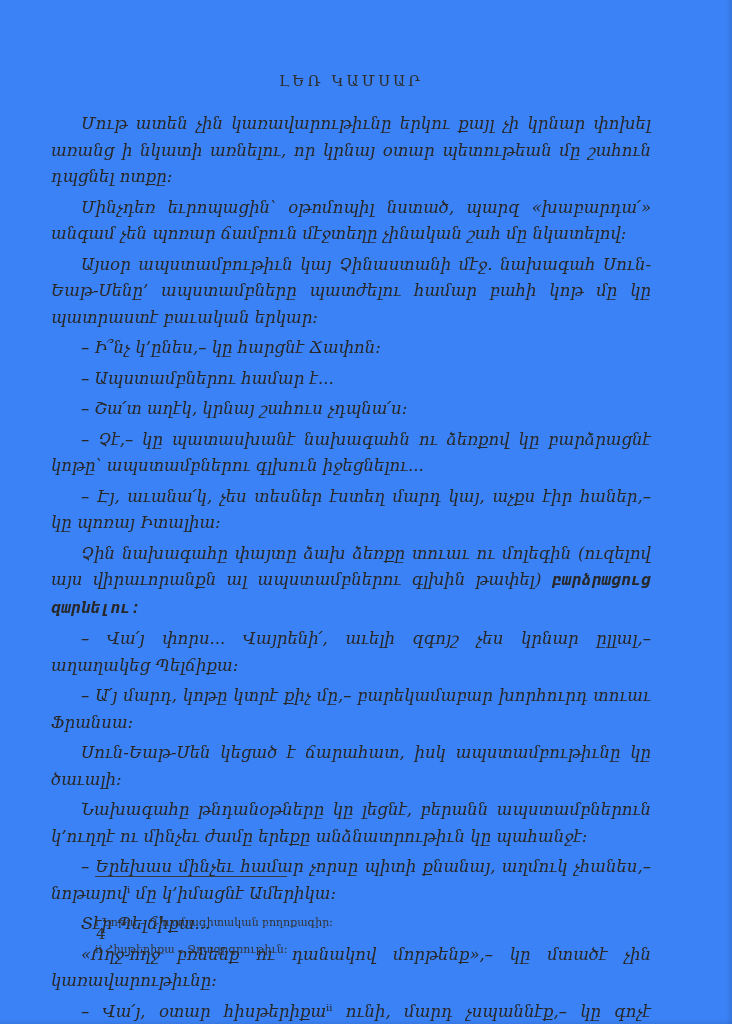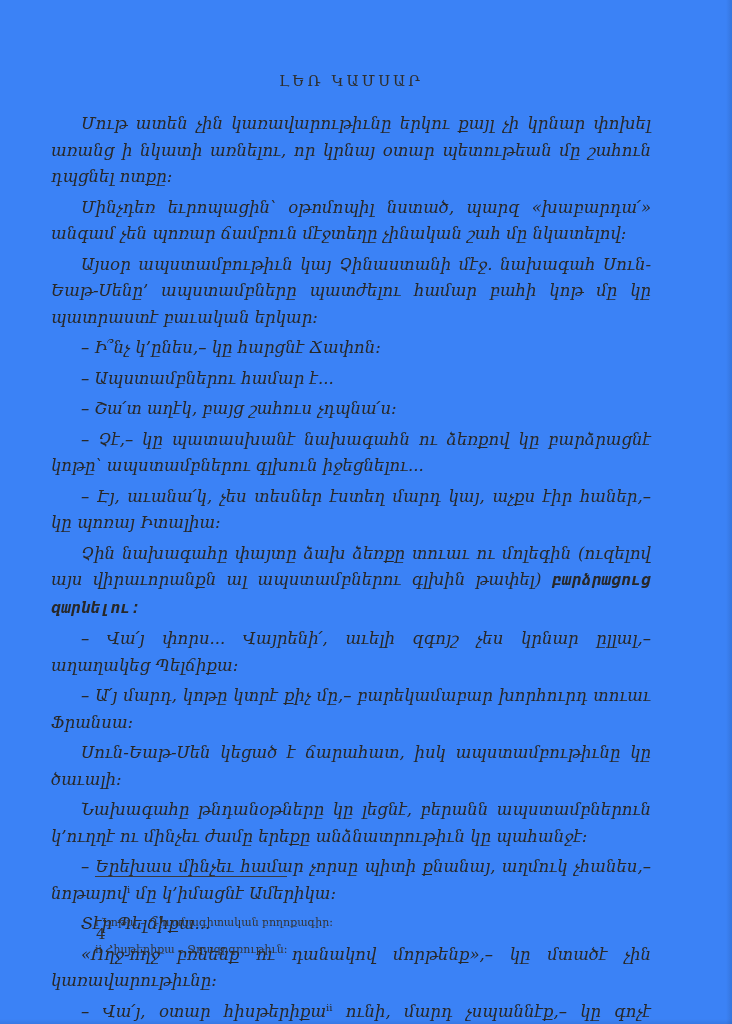--- a/index.html
+++ b/index.html
@@ -90,21 +90,21 @@
 
 <div class="page">
   <div class="title">ԼԵՌ ԿԱՄՍԱՐ</div>
 
   <div class="body-text">
       <p class="para"><span>Մութ ատեն չին կառավարութիւնը երկու քայլ չի կրնար փոխել առանց ի նկատի առնելու, որ կրնայ օտար պետութեան մը շահուն դպցնել ոտքը:</span></p>
       <p class="para"><span>Մինչդեռ եւրոպացին՝ օթոմոպիլ նստած, պարզ «խաբարդա՛» անգամ չեն պոռար ճամբուն մէջտեղը չինական շահ մը նկատելով:</span></p>
       <p class="para"><span>Այսօր ապստամբութիւն կայ Չինաստանի մէջ. նախագահ Սուն-Եաթ-Սենը’ ապստամբները պատժելու համար բահի կոթ մը կը պատրաստէ բաւական երկար:</span></p>
       <p class="para"><span>– Ի՞նչ կ’ընես,– կը հարցնէ Ճափոն:</span></p>
       <p class="para"><span>– Ապստամբներու համար է...</span></p>
-      <p class="para"><span>– Շա՛տ աղէկ, բայց շահուս չդպնա՛ս:</span></p>
+      <p class="para"><span>– Շա՛տ աղէկ, կրնայ շահուս չդպնա՛ս:</span></p>
       <p class="para"><span>– Չէ,– կը պատասխանէ նախագահն ու ձեռքով կը բարձրացնէ կոթը՝ ապստամբներու գլխուն իջեցնելու...</span></p>
       <p class="para"><span>– Էյ, աւանա՛կ, չես տեսներ էստեղ մարդ կայ, աչքս էիր հաներ,– կը պոռայ Իտալիա:</span></p>
       <p class="para"><span>Չին նախագահը փայտը ձախ ձեռքը տուաւ ու մոլեգին (ուզելով այս վիրաւորանքն ալ ապստամբներու գլխին թափել) </span><b>բարձրացուց զարնելու:</b></p>
       <p class="para"><span>– Վա՛յ փորս... Վայրենի՛, աւելի զգոյշ չես կրնար ըլլալ,– աղաղակեց Պելճիքա:</span></p>
       <p class="para"><span>– Ա՛յ մարդ, կոթը կտրէ քիչ մը,– բարեկամաբար խորհուրդ տուաւ Ֆրանսա:</span></p>
       <p class="para"><span>Սուն-Եաթ-Սեն կեցած է ճարահատ, իսկ ապստամբութիւնը կը ծաւալի:</span></p>
       <p class="para"><span>Նախագահը թնդանօթները կը լեցնէ, բերանն ապստամբներուն կ’ուղղէ ու մինչեւ ժամը երեքը անձնատրութիւն կը պահանջէ:</span></p>
       <p class="para"><span>– Երեխաս մինչեւ համար չորսը պիտի քնանայ, աղմուկ չհանես,– նոթայով</span><sup>i</sup><span> մը կ’իմացնէ Ամերիկա:</span></p>
       <p class="para"><span>Տէր Պելճիքա...</span></p>
       <p class="para"><span>«Ողջ-ողջ բռնենք ու դանակով մորթենք»,– կը մտածէ չին կառավարութիւնը:</span></p>

